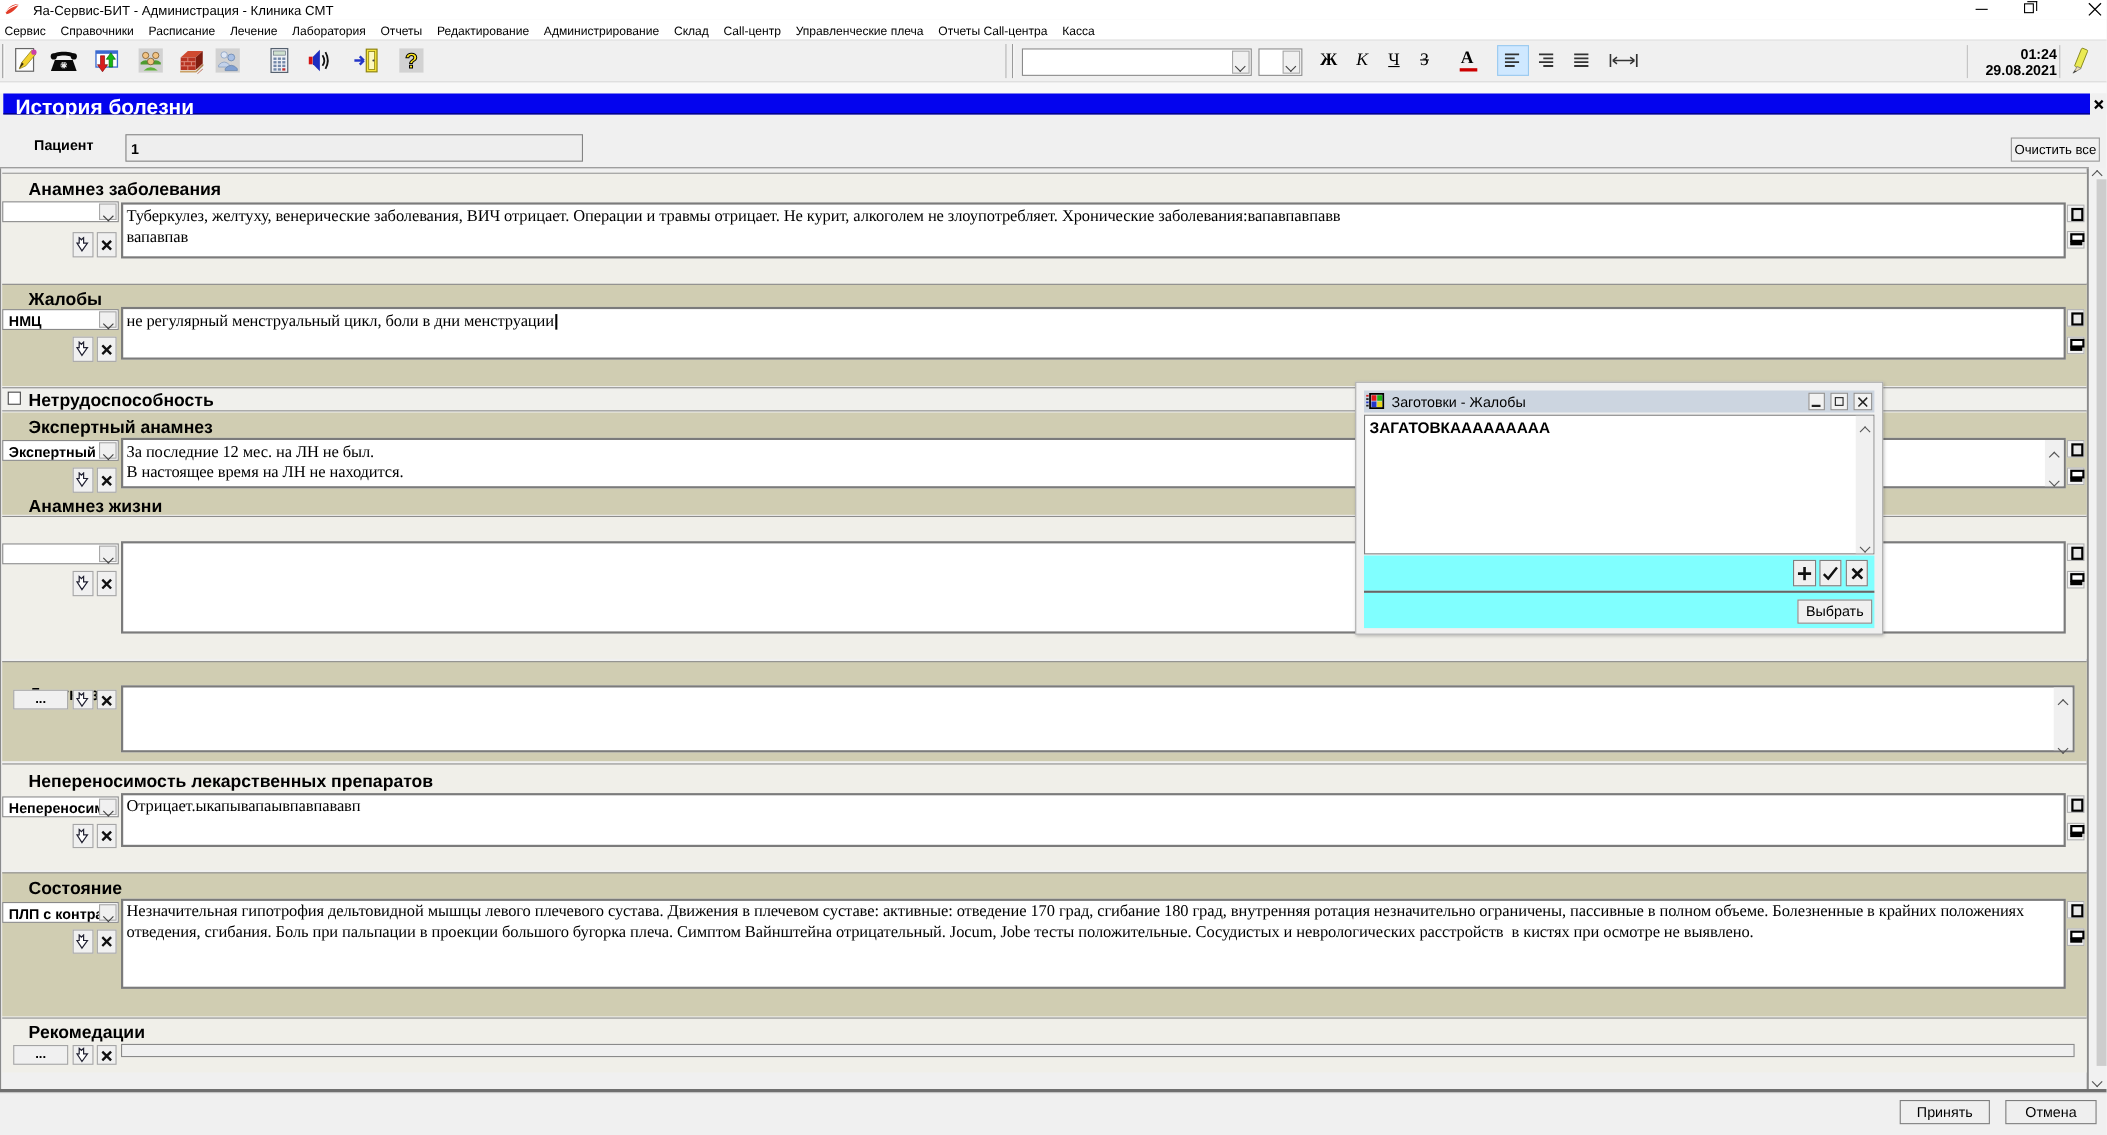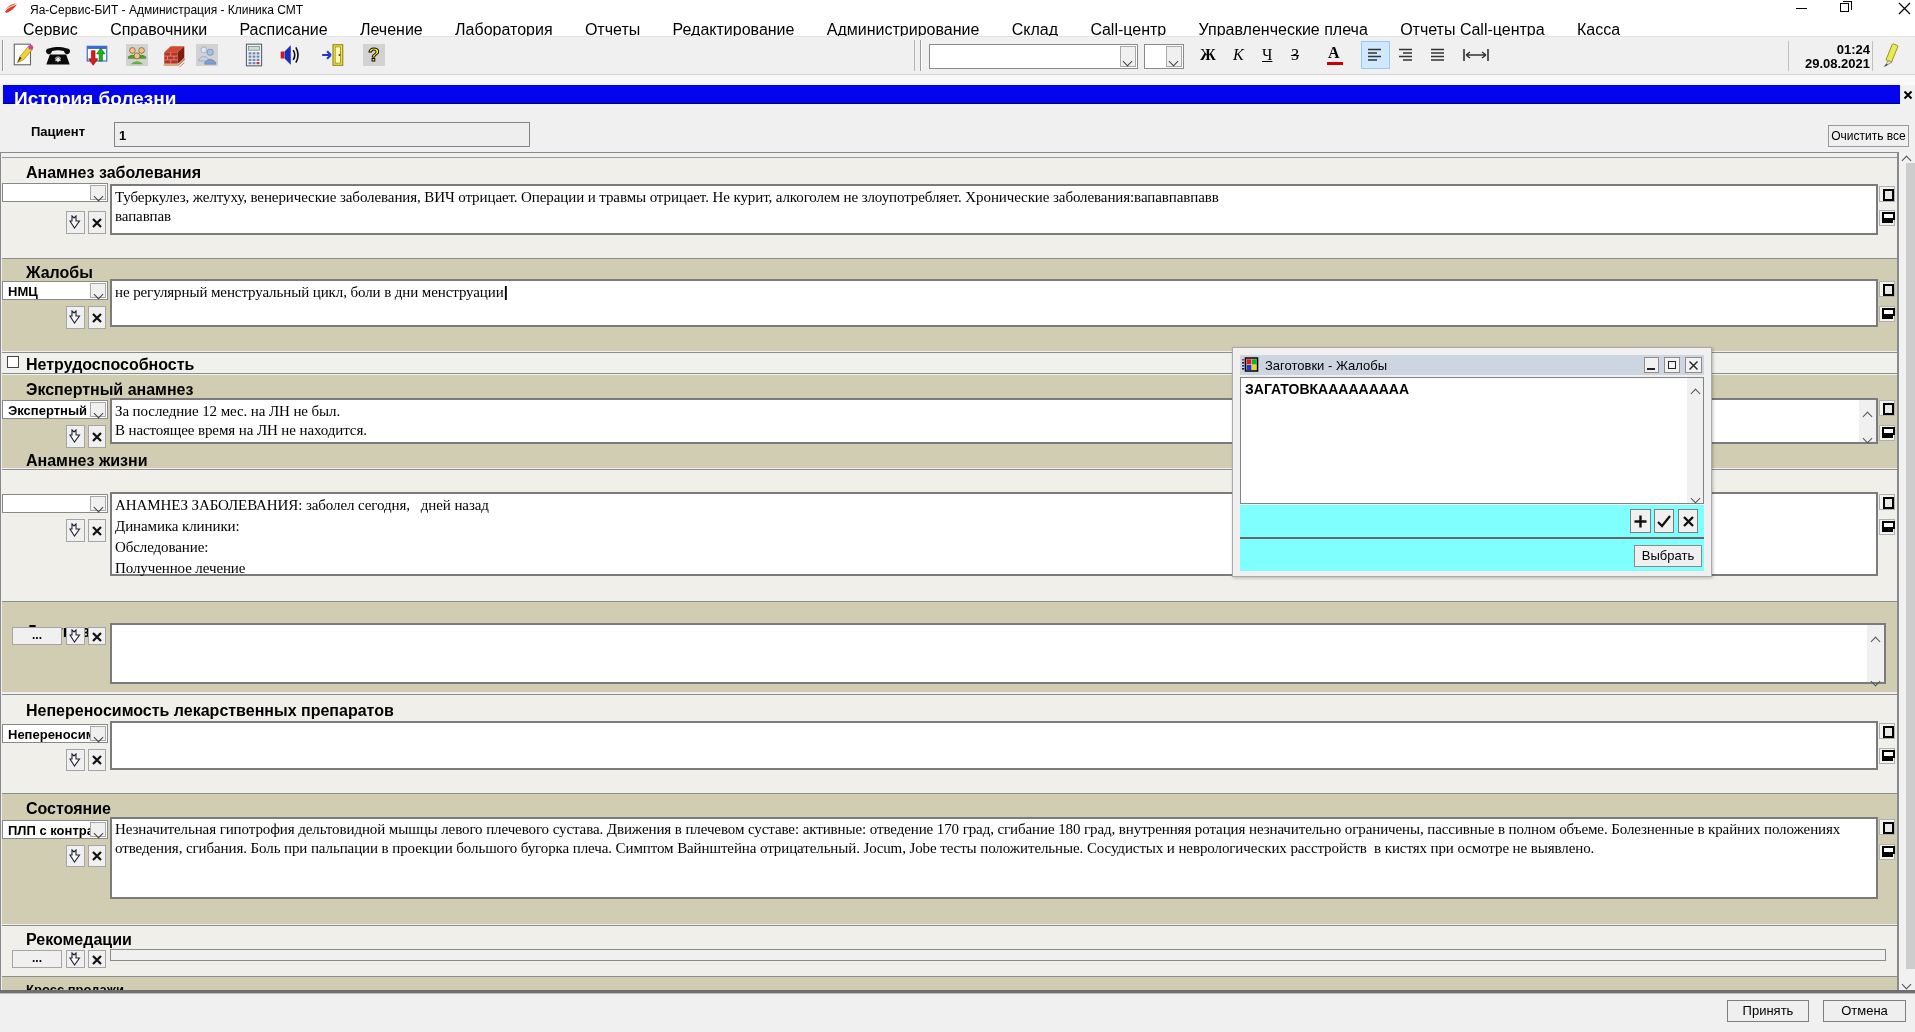--- a/index.html
+++ b/index.html
@@ -23,21 +23,21 @@
   
   .sbtn { position:absolute; background:#f0f0f0; border:1px solid #a5a5a5; }
   .chevD { display:inline-block; width:7px; height:7px; border-right:1px solid #404040; border-bottom:1px solid #404040; transform:rotate(45deg); }
   .chevU { display:inline-block; width:7px; height:7px; border-right:1px solid #404040; border-bottom:1px solid #404040; transform:rotate(225deg); }
   
   .ico1, .ico2 { position:absolute; left:1879px; width:16px; height:16px; background:#f2f2f2; border:1px solid #b0b0b0; }
   .ico1::after { content:""; position:absolute; left:2.5px; top:1.5px; width:7px; height:8px; border:2px solid #000; background:#e8e8e8; }
   .ico2::before { content:""; position:absolute; left:2px; top:1px; width:8.5px; height:3.5px; border:2px solid #000; background:#fff; }
   .ico2::after { content:""; position:absolute; left:1.5px; top:8px; width:11px; height:4px; background:#000; }
   
-  .mi { display:inline-block; font-size:16px;margin-left:19px; }
+  .mi { display:inline-block; font-size:11px; }
 </style>
 </head>
 <body>
 <div id="root">
 
   <div class="abs" style="left:0;top:0;width:1915px;height:18px;background:#ffffff;"></div>
   <svg class="abs" style="left:4px;top:2px;" width="14" height="14" viewBox="0 0 14 14">
     <path d="M1 9 C4 3 10 1 13 2 C11 6 6 10 2 11 Z" fill="#e23c28"></path>
     <path d="M1 9 C4 5 8 4 13 2" stroke="#fff" stroke-width="1" fill="none"></path>
   </svg>
@@ -288,21 +288,20 @@
       <span class="drop"></span>
       <span class="abs" style="right:5px;top:4px;"><span class="chevD"></span></span>
     </div>
   <div class="sbtn" style="left:66px;top:519px;width:19px;height:23px;"><svg width="13" height="15" viewBox="0 0 13 15" style="margin:3px 0 0 2px;">
         <path d="M3 1 L5 3 L7 1 L7 6 L10.5 6 L5.5 13 L1 6 L3 6 Z" fill="#fff" stroke="#223" stroke-width="1.1"></path>
       </svg></div>
   <div class="sbtn" style="left:88px;top:519px;width:18px;height:23px;"><svg width="10" height="10" viewBox="0 0 10 10" style="margin:6px 0 0 3px;">
         <path d="M1 1 L9 9 M9 1 L1 9" stroke="#111" stroke-width="2.2"></path>
       </svg></div>
   <div class="ta" style="left:110px;top:492px;width:1768px;height:84px;"></div>
-  <div class="serif abs" style="left:115px;top:495px;width:1700px;line-height:21px;">АНАМНЕЗ ЗАБОЛЕВАНИЯ: заболел сегодня, &nbsp; дней назад<br>Динамика клиники:<br>Обследование:<br>Полученное лечение</div>
   <div class="ico1" style="top:494px;"></div>
     <div class="ico2" style="top:519px;"></div>
 
   <div class="band olive" style="top:601px;height:91px;border-top:1px solid #8d8d8d;"></div>
   <div class="hdr" style="top:607px;margin-top:16px;">Диагноз</div>
   <div class="sbtn b" style="left:12px;top:627px;width:50px;height:18px;text-align:center;font-size:12px;line-height:14px;">...</div>
   <div class="sbtn" style="left:66px;top:627px;width:19px;height:18px;"><svg width="13" height="15" viewBox="0 0 13 15" style="margin:1px 0 0 2px;">
         <path d="M3 1 L5 3 L7 1 L7 6 L10.5 6 L5.5 13 L1 6 L3 6 Z" fill="#fff" stroke="#223" stroke-width="1.1"></path>
       </svg></div>
   <div class="sbtn" style="left:88px;top:627px;width:18px;height:18px;"><svg width="10" height="10" viewBox="0 0 10 10" style="margin:4px 0 0 3px;">
@@ -320,20 +319,21 @@
       <span class="drop"></span>
       <span class="abs" style="right:5px;top:4px;"><span class="chevD"></span></span>
     </div>
   <div class="sbtn" style="left:66px;top:749px;width:19px;height:22px;"><svg width="13" height="15" viewBox="0 0 13 15" style="margin:3px 0 0 2px;">
         <path d="M3 1 L5 3 L7 1 L7 6 L10.5 6 L5.5 13 L1 6 L3 6 Z" fill="#fff" stroke="#223" stroke-width="1.1"></path>
       </svg></div>
   <div class="sbtn" style="left:88px;top:749px;width:18px;height:22px;"><svg width="10" height="10" viewBox="0 0 10 10" style="margin:5px 0 0 3px;">
         <path d="M1 1 L9 9 M9 1 L1 9" stroke="#111" stroke-width="2.2"></path>
       </svg></div>
   <div class="ta" style="left:110px;top:721px;width:1768px;height:49px;"></div>
+  <div class="serif abs" style="left:115px;top:724px;width:1700px;">Отрицает.ыкапывапаывпавпававп</div>
   <div class="ico1" style="top:723px;"></div>
     <div class="ico2" style="top:748px;"></div>
 
   <div class="band olive" style="top:793px;height:131px;border-top:1px solid #8d8d8d;"></div>
   <div class="hdr" style="top:800px;">Состояние</div>
   <div class="combo" style="top:820px;">
       <span class="txt">ПЛП с контрак</span>
       <span class="drop"></span>
       <span class="abs" style="right:5px;top:4px;"><span class="chevD"></span></span>
     </div>
@@ -352,23 +352,20 @@
   <div class="hdr" style="top:931px;">Рекомедации</div>
   <div class="sbtn b" style="left:12px;top:950px;width:50px;height:18px;text-align:center;font-size:12px;line-height:14px;">...</div>
   <div class="sbtn" style="left:66px;top:950px;width:19px;height:18px;"><svg width="13" height="15" viewBox="0 0 13 15" style="margin:1px 0 0 2px;">
         <path d="M3 1 L5 3 L7 1 L7 6 L10.5 6 L5.5 13 L1 6 L3 6 Z" fill="#fff" stroke="#223" stroke-width="1.1"></path>
       </svg></div>
   <div class="sbtn" style="left:88px;top:950px;width:18px;height:18px;"><svg width="10" height="10" viewBox="0 0 10 10" style="margin:4px 0 0 3px;">
         <path d="M1 1 L9 9 M9 1 L1 9" stroke="#111" stroke-width="2.2"></path>
       </svg></div>
   <div class="abs" style="left:110px;top:949px;width:1776px;height:12px;background:#f0f0f0;border:1px solid #8a8a8a;"></div>
 
-  <div class="band olive" style="top:976px;height:14px;border-top:1px solid #8d8d8d;overflow:hidden;">
-      <div style="margin:5px 0 0 24px;font-size:13px;font-weight:bold;">Кросс продажи</div>
-    </div>
 
   <div class="abs" style="left:1899px;top:153px;width:16px;height:837px;background:#f1f1f1;"></div>
   <div class="abs" style="left:1906px;top:163px;width:9px;height:806px;background:#cdcdcd;"></div>
   <div class="abs" style="left:1903px;top:150px;"><span class="chevU" style="border-color:#505050;"></span></div>
   <div class="abs" style="left:1903px;top:974px;"><span class="chevD" style="border-color:#505050;"></span></div>
 
   <div class="abs" style="left:0;top:994px;width:1915px;height:38px;background:#f0f0f0;"></div>
   <div class="abs" style="left:1727px;top:1000px;width:82px;height:22px;background:#efefef;border:1px solid #7e7e7e;text-align:center;font-size:13px;line-height:20px;">Принять</div>
   <div class="abs" style="left:1823px;top:1000px;width:83px;height:22px;background:#efefef;border:1px solid #7e7e7e;text-align:center;font-size:13px;line-height:20px;">Отмена</div>
 

